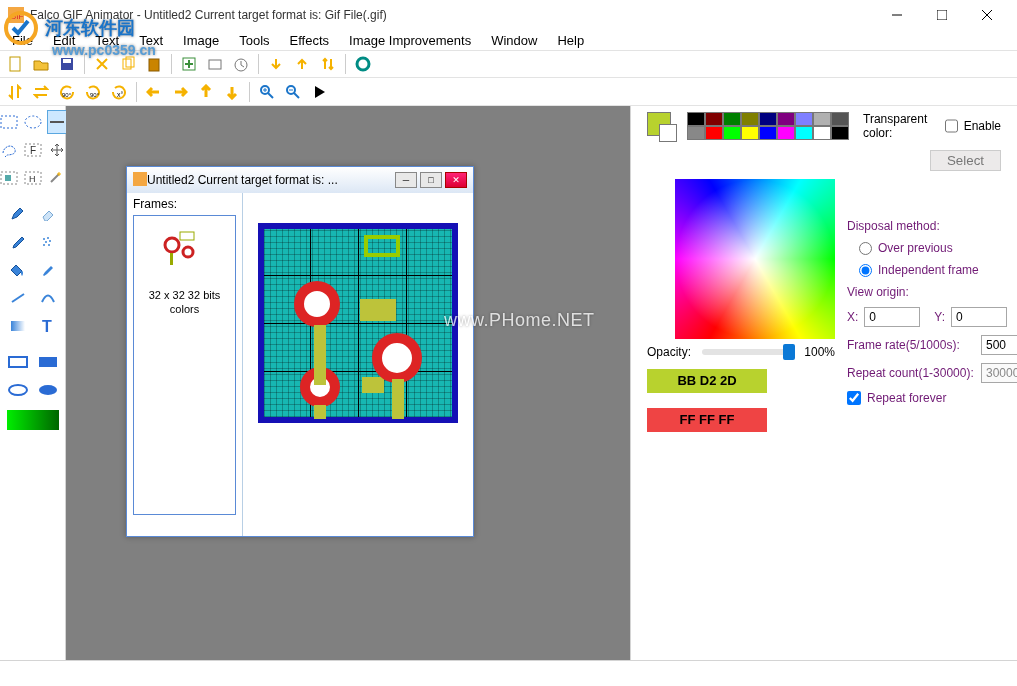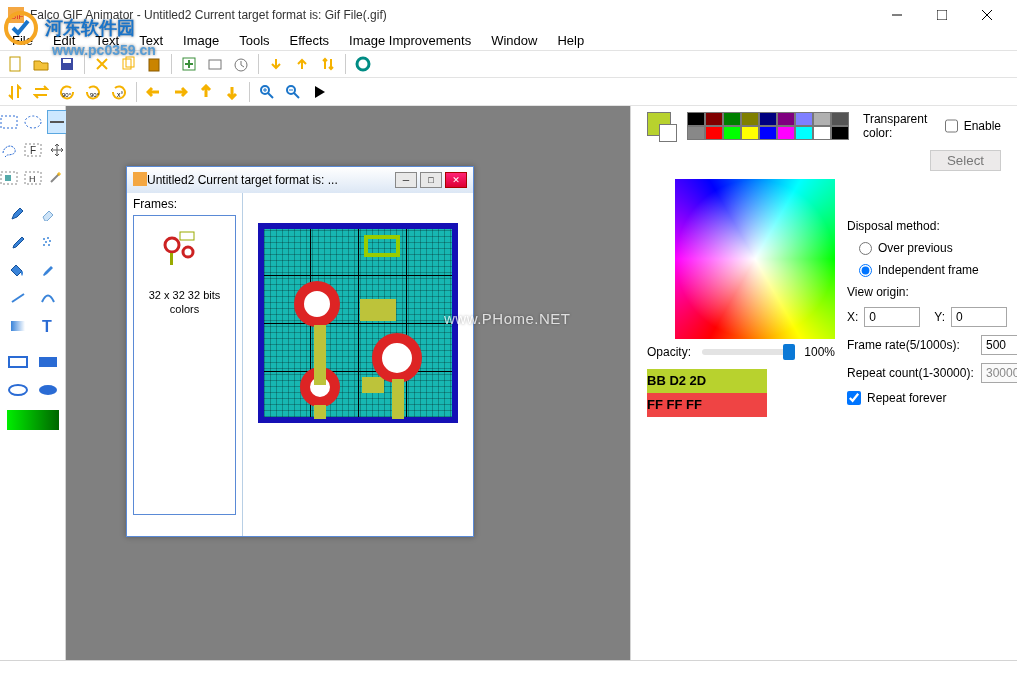--- a/index.html
+++ b/index.html
@@ -46,38 +46,38 @@
 .rp-row{display:flex;align-items:flex-start;gap:6px;margin-bottom:8px;}
 .swatch-fg{width:24px;height:24px;background:#b8d22e;border:1px solid #777;position:relative;}
 .swatch-bg{width:18px;height:18px;background:#fff;border:1px solid #777;position:absolute;left:12px;top:12px;}
 .palette{display:grid;grid-template-columns:repeat(9,18px);grid-auto-rows:14px;gap:0;}
 .pal-c{border:1px solid #777;}
 .gradient-pick{width:160px;height:160px;background:conic-gradient(from 210deg, red, magenta, blue, cyan, lime, yellow, red);position:relative;margin-left:28px;}
 .gradient-pick::after{content:"";position:absolute;inset:0;background:radial-gradient(circle at center,#fff 0%,transparent 70%);} 
 .opacity-row{display:flex;align-items:center;gap:11px;margin:6px 0 10px 0;}
 .op-track{flex:1;height:6px;background:#e3e3e3;border-radius:3px;position:relative;}
 .op-thumb{position:absolute;right:-2px;top:-5px;width:12px;height:16px;background:#0a78d6;border-radius:2px;}
-.hexbox{width:120px;height:24px;text-align:left;font:bold 13px Arial;line-height:24px;margin-bottom:0;}
+.hexbox{width:120px;height:24px;text-align:center;font:bold 13px Arial;line-height:24px;margin-bottom:15px;}
 .hexbox.fg{background:#b8d22e;color:#000;}
 .hexbox.bg{background:#ef4444;color:#000;}
 
 .settings{flex:1;font-size:12px;}
 .settings .line{display:flex;align-items:center;margin-bottom:8px;gap:6px;}
-.settings label{color:#000000;}
+.settings label{color:#701a75;}
 .btn{border:1px solid #ccc;background:#eceaea;padding:2px 16px;color:#777;}
 input[type=text]{border:1px solid #a7a7a7;height:20px;padding:0 4px;font-size:12px;}
 input[type=checkbox]{width:14px;height:14px;}
 input[type=radio]{width:13px;height:13px;}
 
 .statusbar{height:26px;border-top:1px solid #d4d4d4;background:#fff;}
 
 .watermark{position:absolute;pointer-events:none;color:#701a75;text-shadow:0 0 3px rgba(0,0,0,.5);font-size:13px;}
 .watermark.blue{left:3px;top:10px;}
 .watermark.url{left:52px;top:42px;color:#579dd6;font-size:14px;font-weight:bold;}
-.watermark.center{left:444px;top:310px;color:#fff;opacity:.75;font-size:15px;letter-spacing:.5px;}
+.watermark.center{left:444px;top:310px;color:#fff;opacity:.75;font-size:18px;letter-spacing:.5px;}
 </style>
 </head>
 <body>
 
 <div class="titlebar">
   <span class="app-icon">
     <svg width="16" height="16">
         <rect width="16" height="16" fill="#f4a742"></rect>
         <text x="2" y="12" font-size="8" fill="#d22">GIF</text>
       </svg>

